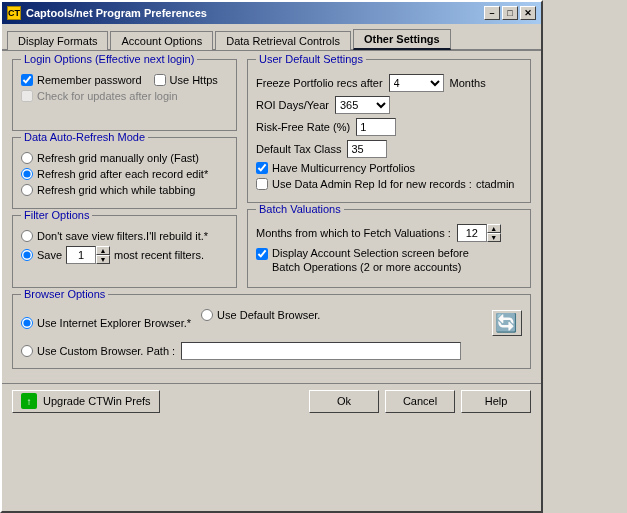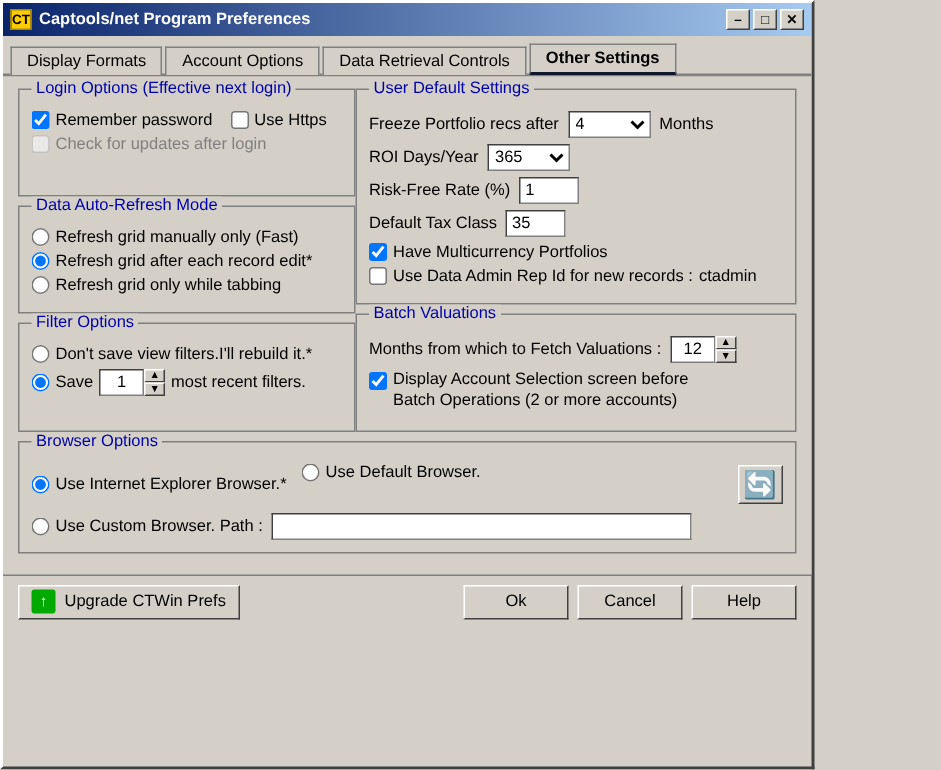--- a/index.html
+++ b/index.html
@@ -103,20 +103,21 @@
 
     
     .content {
       padding: 8px 10px;
       background: #d4d0c8;
     }
 
     
     .group-row {
       display: flex;
+      gap: 10px;
       margin-bottom: 6px;
     }
     .groupbox {
       border: 1px solid #808080;
       background: #d4d0c8;
       padding: 14px 8px 8px 8px;
       position: relative;
       flex: 1;
     }
     .groupbox-label {
@@ -368,21 +369,21 @@
           <div class="radio-row">
             <input type="radio" name="refresh" style="">
             <span class="label-text">Refresh grid manually only (Fast)</span>
           </div>
           <div class="radio-row">
             <input type="radio" name="refresh" checked="" style="">
             <span class="label-text">Refresh grid after each record edit*</span>
           </div>
           <div class="radio-row">
             <input type="radio" name="refresh" style="">
-            <span class="label-text">Refresh grid only while tabbing</span>
+            <span class="label-text">Refresh grid which while tabbing</span>
           </div>
         </div>
 
         <div class="groupbox">
           <span class="groupbox-label">Filter Options</span>
           <div class="radio-row">
             <input type="radio" name="filter" style="">
             <span class="label-text">Don't save view filters.I'll rebuild it.*</span>
           </div>
           <div class="radio-row">

